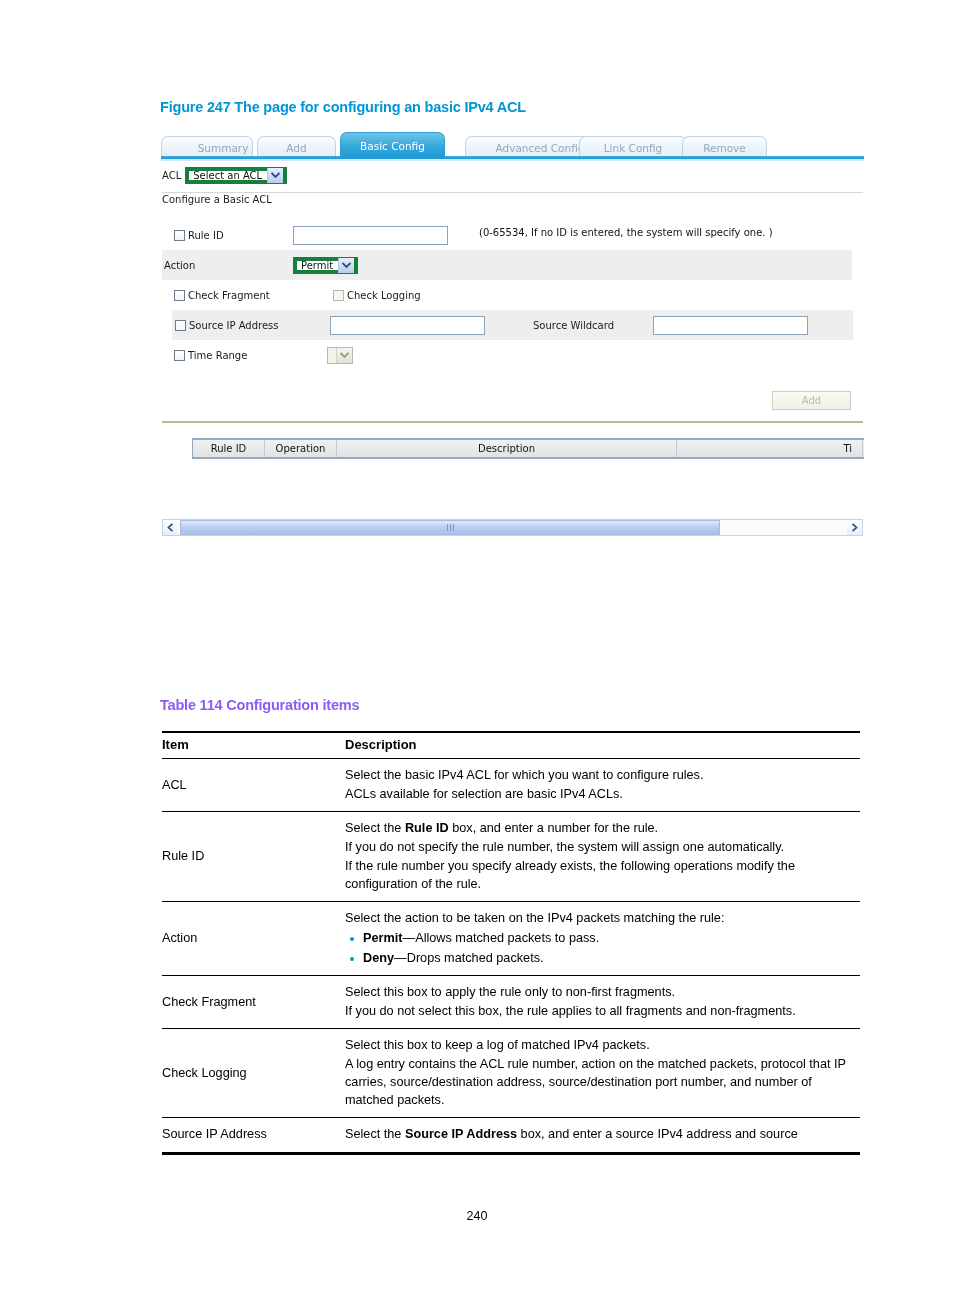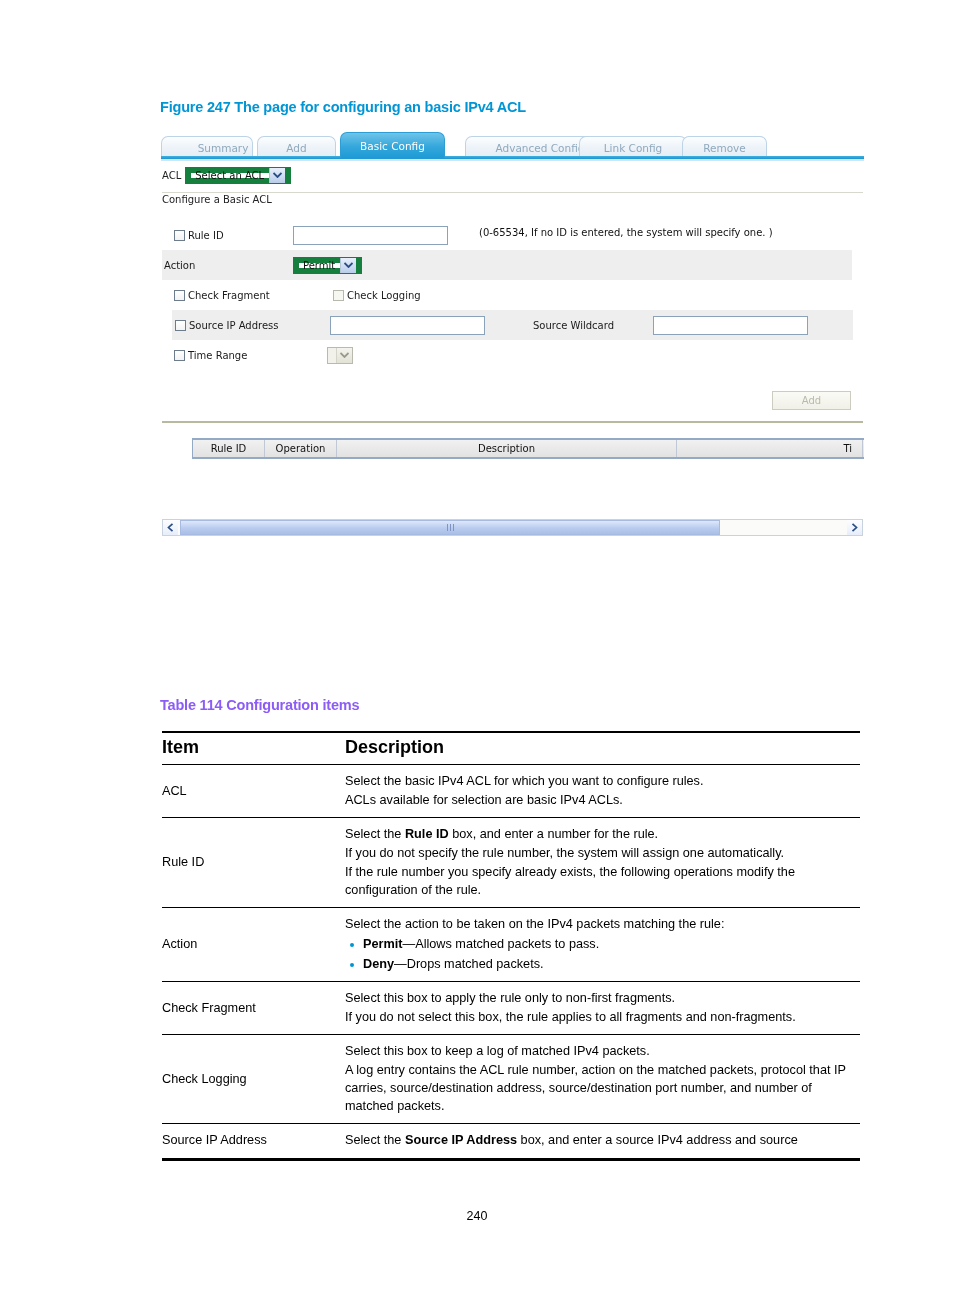--- a/index.html
+++ b/index.html
@@ -103,21 +103,21 @@
   .acl-label {
     font-size: 10px;
     color: #222;
     margin-right: 4px;
     padding-left: 1px;
   }
   .select {
     display: inline-flex;
     align-items: center;
     height: 17px;
-    border: 6px solid #15803d;
+    border: 4px solid #15803d;
     background: #ffffff;
     box-sizing: border-box;
   }
   .select .sel-text {
     padding: 0 5px 0 4px;
     font-size: 10px;
     color: #111;
     white-space: nowrap;
     line-height: 15px;
   }
@@ -308,21 +308,21 @@
     left: 162px;
     top: 731px;
     width: 698px;
     border-collapse: collapse;
     font-size: 12.7px;
     color: #000;
   }
   .cfg-table th {
     text-align: left;
     font-weight: bold;
-    font-size: 18px;
+    font-size: 13px;
     padding: 4px 0 6px 0;
     border-top: 2px solid #000;
     border-bottom: 1.6px solid #000;
   }
   .cfg-table td {
     vertical-align: middle;
     padding: 7px 0 8px 0;
     border-bottom: 1px solid #000;
     line-height: 1.42;
   }

